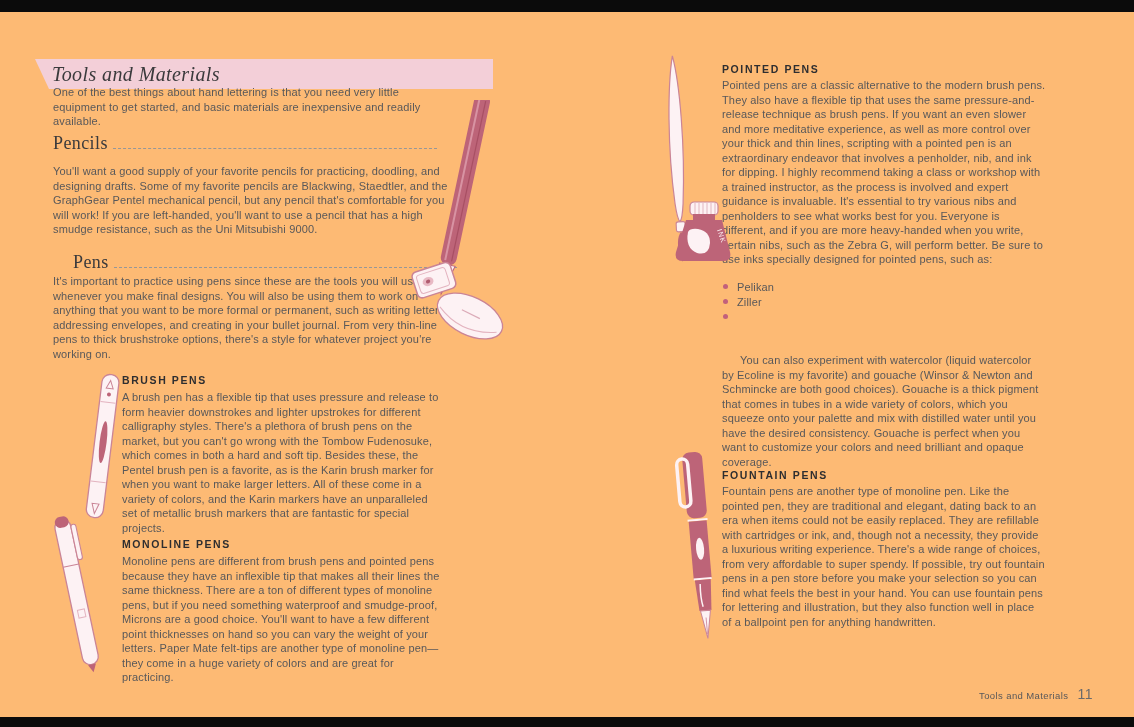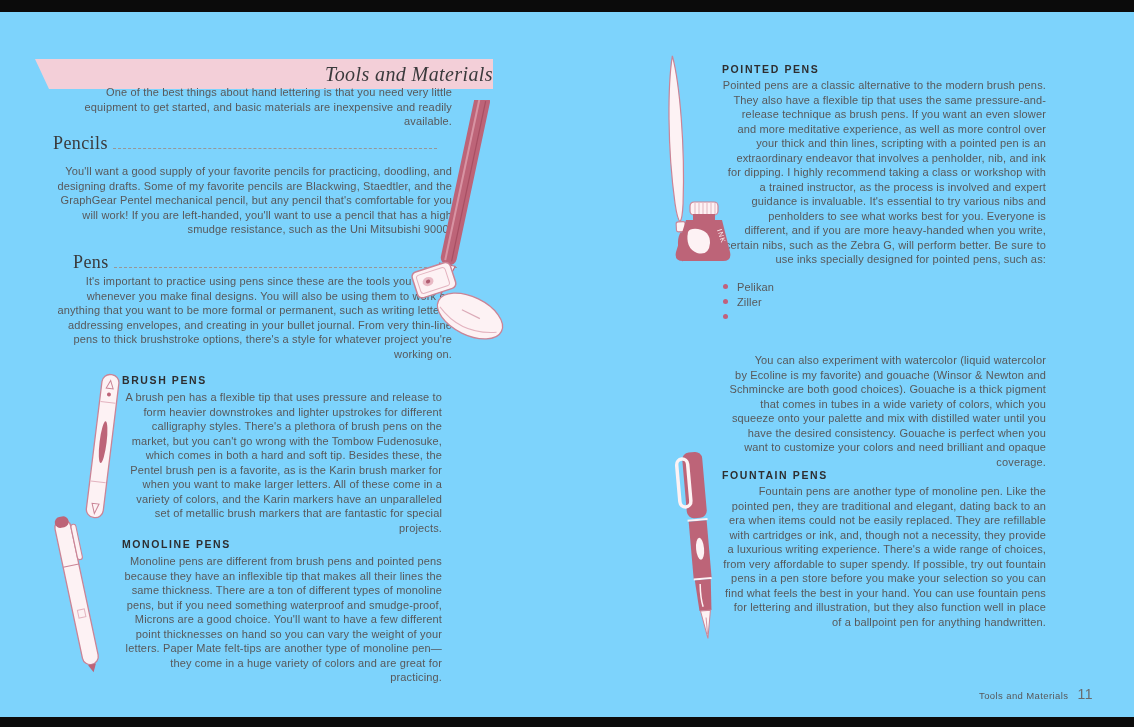--- a/index.html
+++ b/index.html
@@ -1,18 +1,18 @@
 <!DOCTYPE html>
 <html><head>
 <meta charset="utf-8">
 <style>
   html,body{margin:0;padding:0;background:#111;}
   #stage{position:relative;width:1134px;height:727px;background:#0b0b0b;overflow:hidden;
          font-family:"Liberation Sans",sans-serif;}
-  #spread{position:absolute;left:0;top:12px;width:1134px;height:705px;background:#7dd3fc;text-align:right;}
+  #spread{position:absolute;left:0;top:12px;width:1134px;height:705px;background:#fdba74;}
 
   .abs{position:absolute;}
 
   
   #banner{left:35px;top:47px;width:458px;height:30px;background:#f3cfd8;
           clip-path:polygon(0 0,100% 0,100% 100%,14px 100%);}
   #banner .title{font-family:"Liberation Serif",serif;font-style:italic;font-size:20px;
           color:#3a3a3c;line-height:30px;padding-left:17px;letter-spacing:.4px;}
 
   

